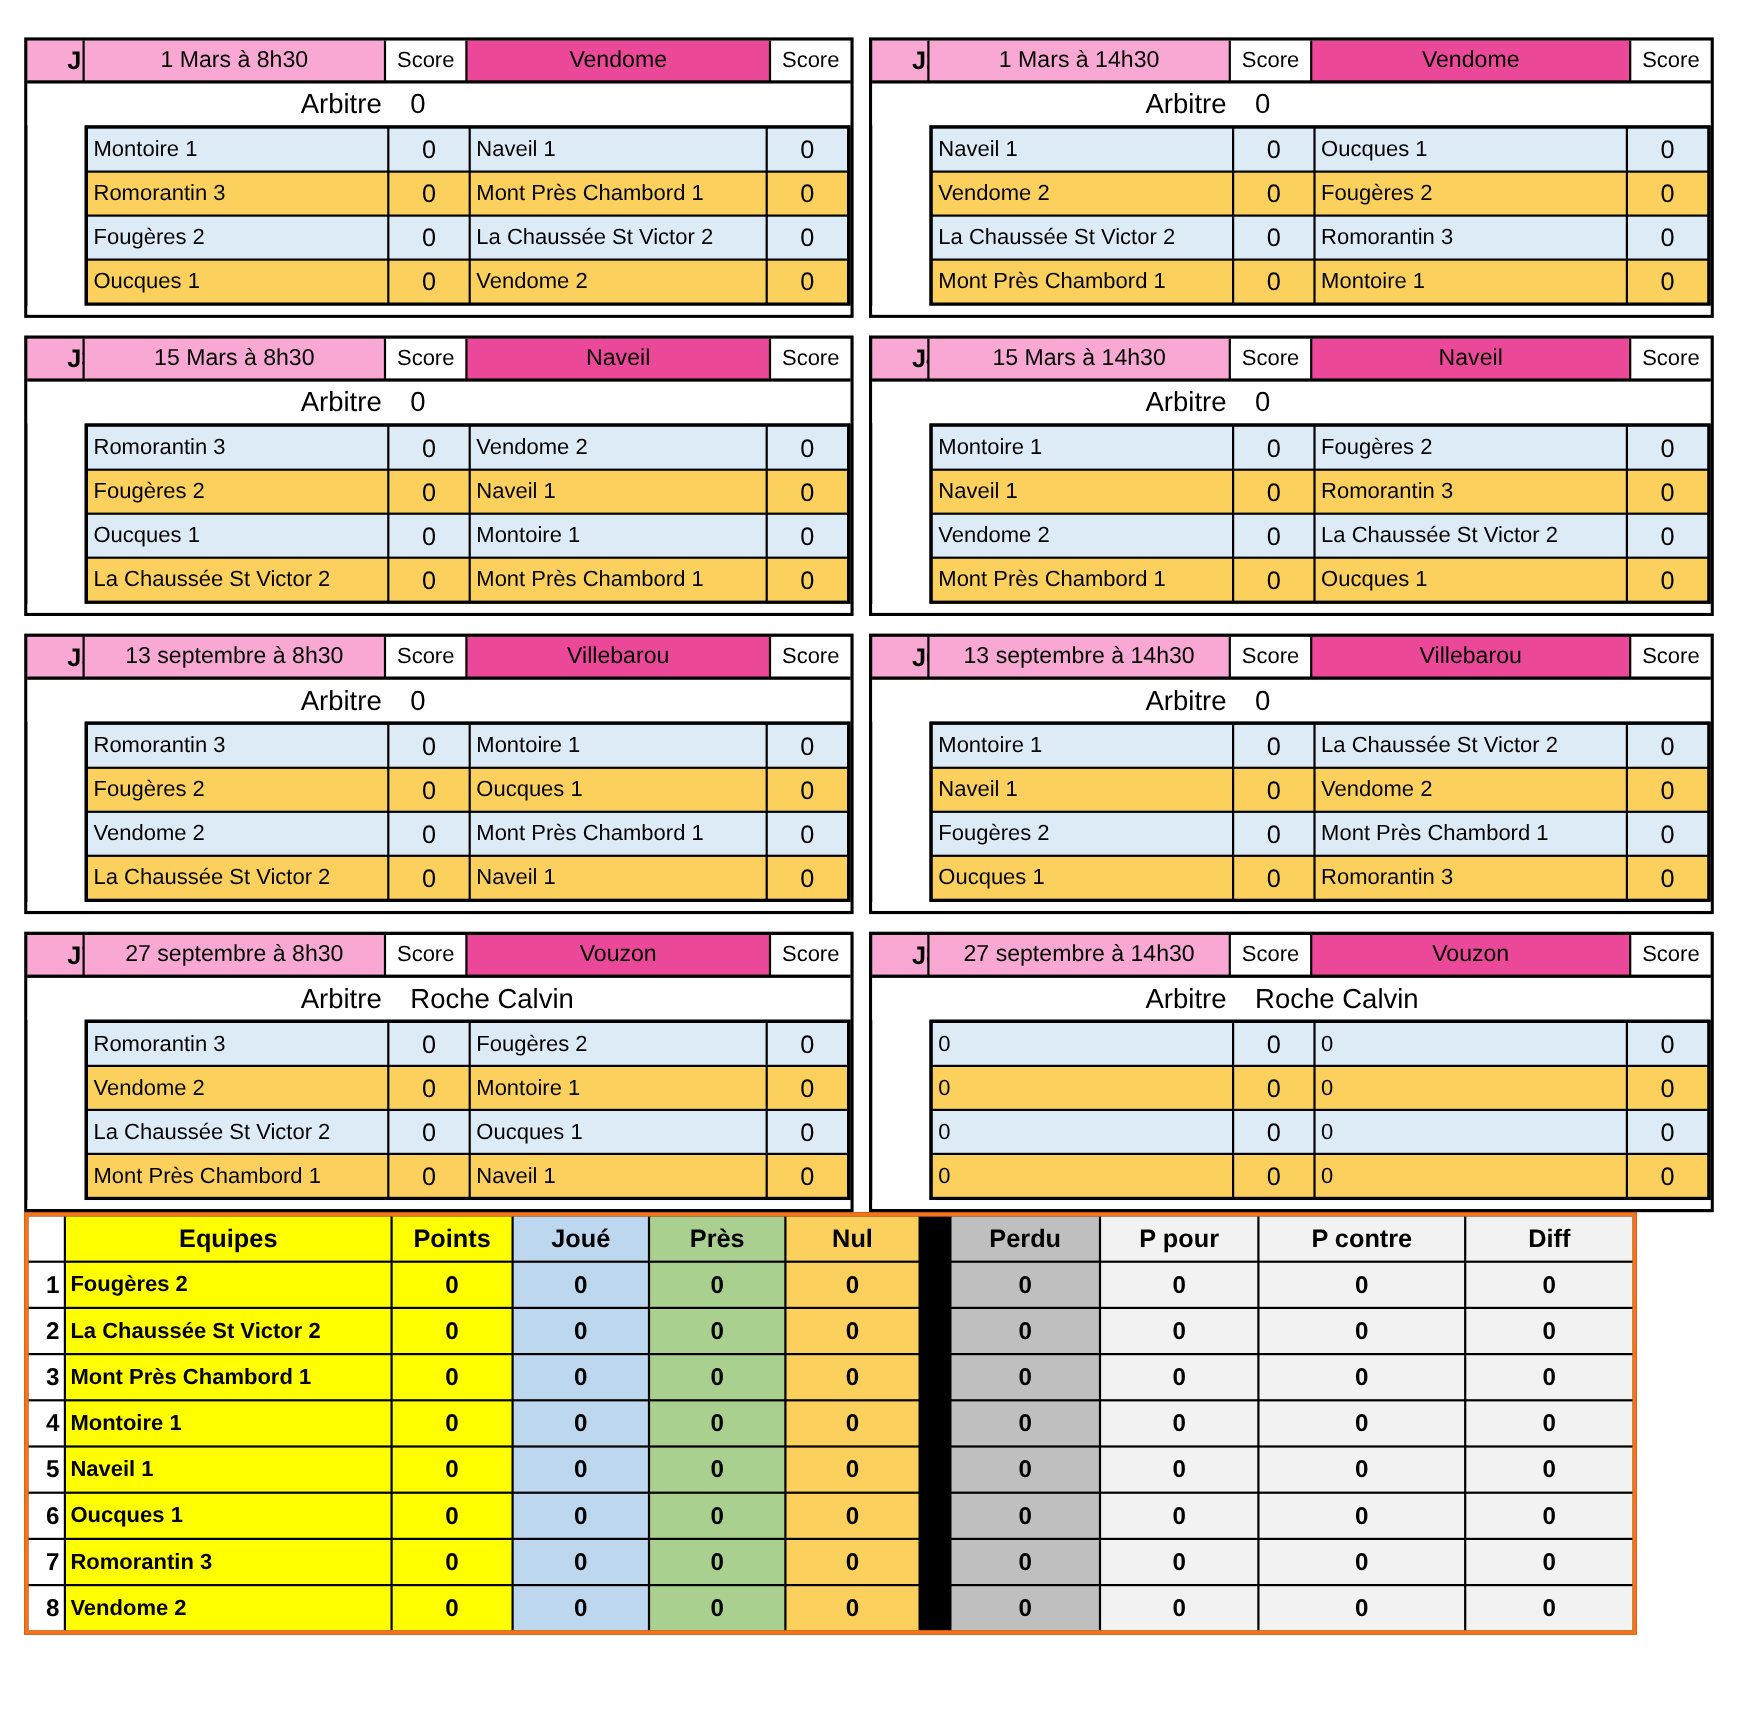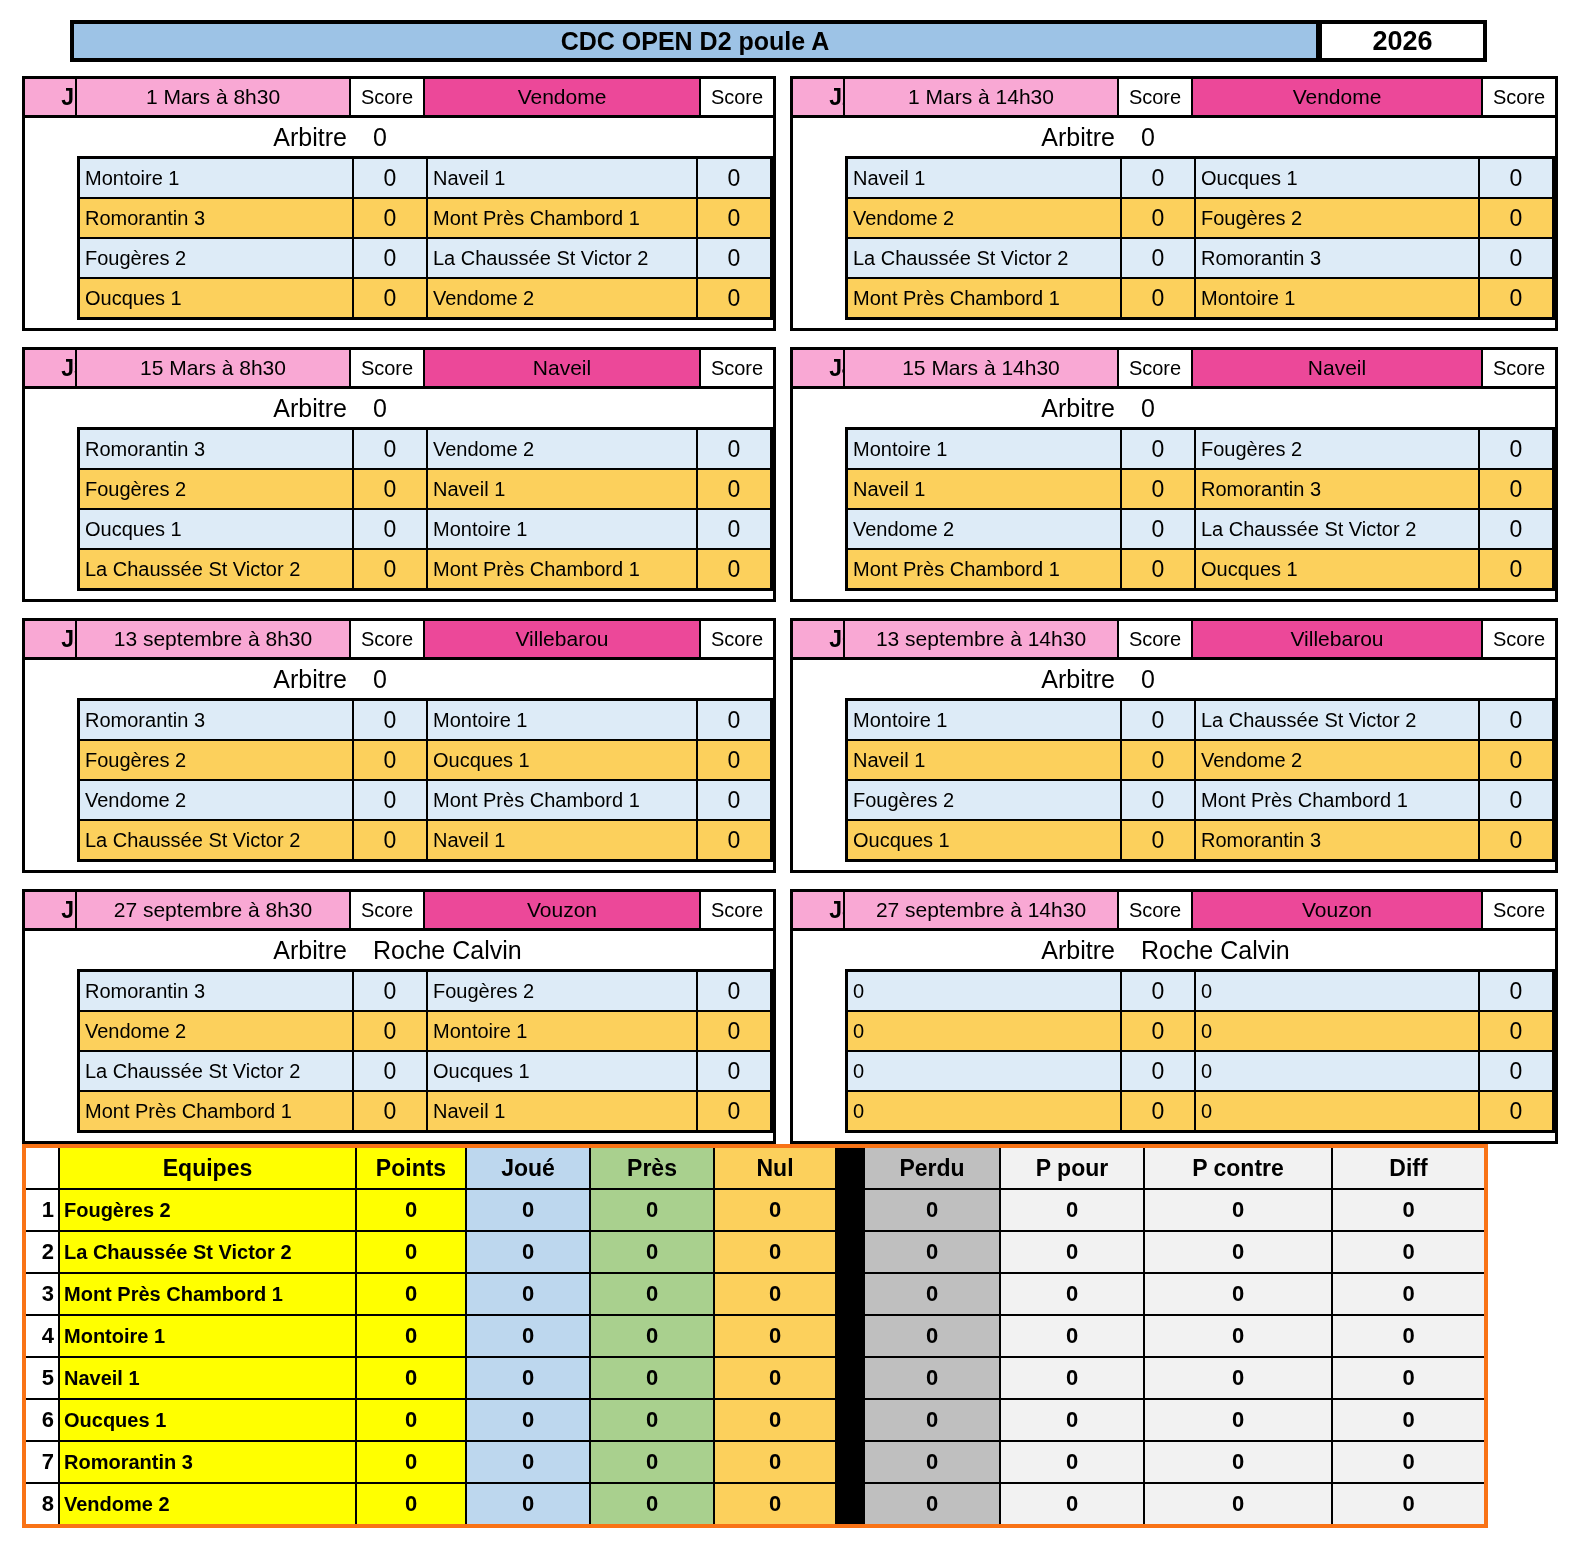--- a/index.html
+++ b/index.html
@@ -79,24 +79,20 @@
   .h3, .v2 { background:#A9D08E; }
   .h4, .v3 { background:#FCD05C; }
   .h5, .v4 { background:#BFBFBF;margin-left:28px; }
   .h6, .v5, .h7, .v6, .h8, .v7 { background:#F2F2F2; }
 </style>
 </head>
 <body>
 
 <div class="page">
 
-  <div class="top-row">
-    <div class="title-bar">CDC OPEN D2 poule A</div>
-    <div class="year-box">2026</div>
-  </div>
 
   <div class="jgrid" id="jgrid">
   <section class="jblock">
     <div class="jheader">
       <div class="jlabel">J1</div>
       <div class="jdate">1 Mars à 8h30</div>
       <div class="jscoreh">Score</div>
       <div class="jvenue">Vendome</div>
       <div class="jscoreh">Score</div>
     </div>

